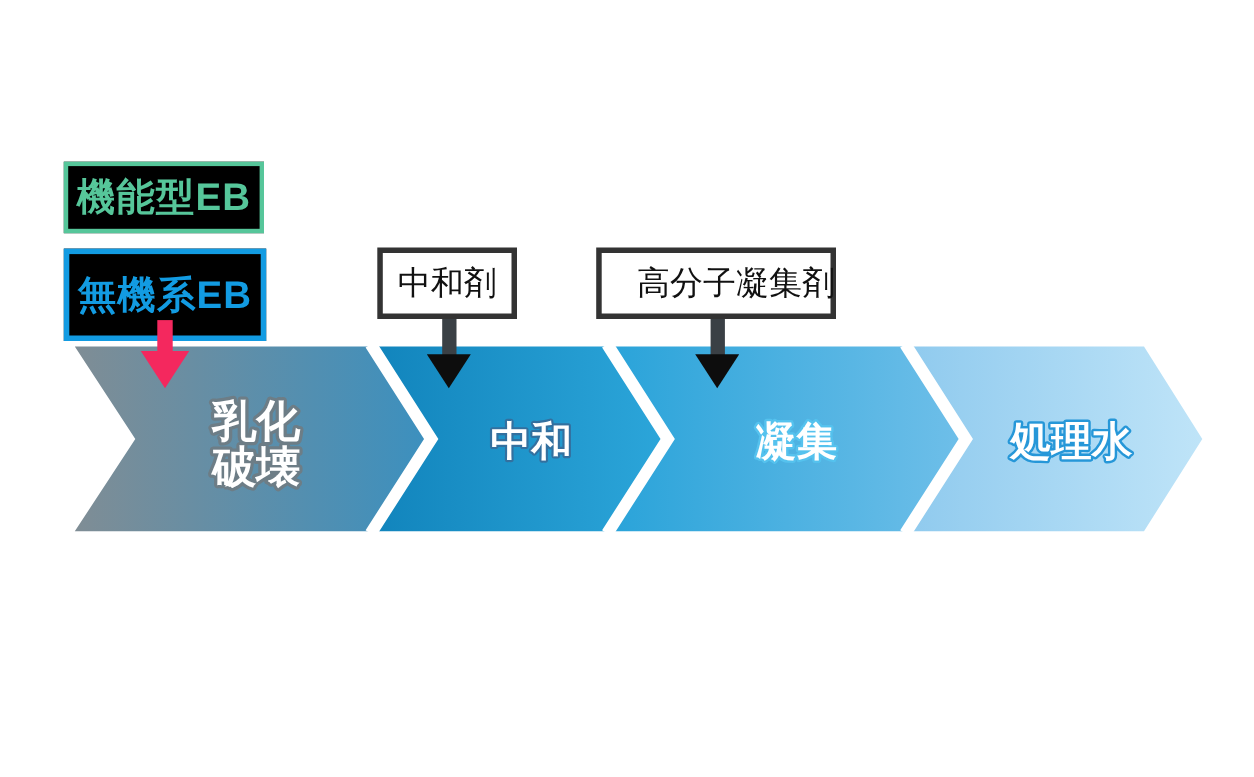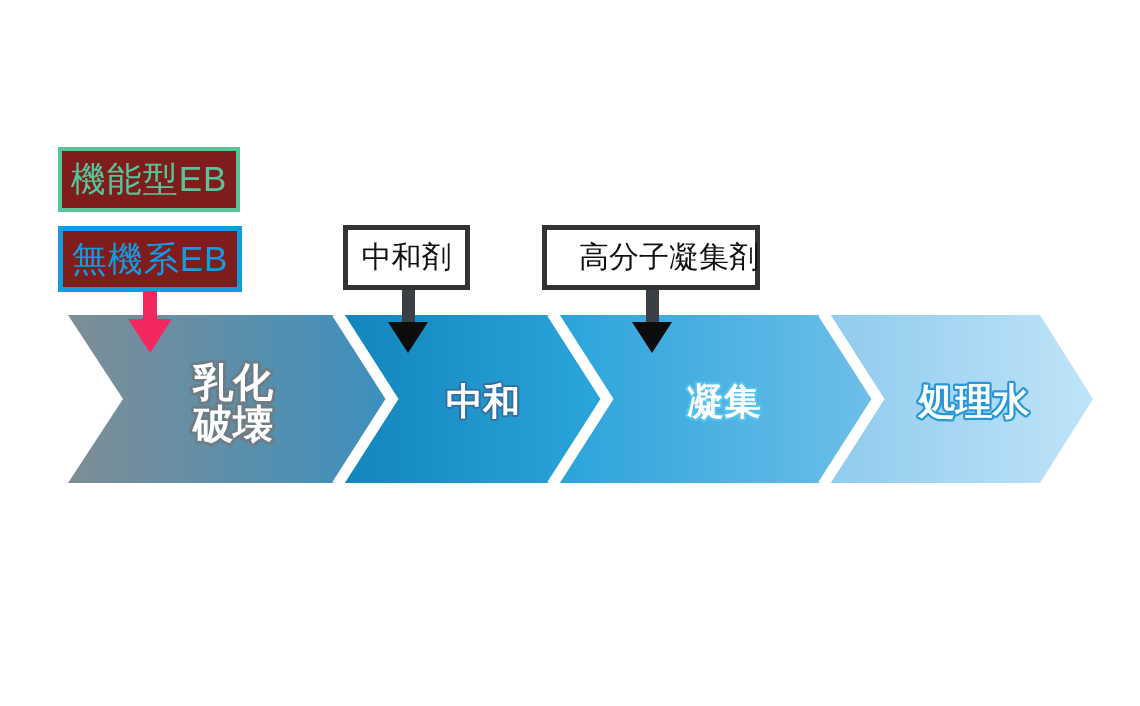--- a/index.html
+++ b/index.html
@@ -8,31 +8,31 @@
     width:1140px;height:706px;
     background:#ffffff;
     overflow:hidden;
     font-family:"Liberation Sans",sans-serif;
   }
   
   .legend-box{
     position:absolute;
     box-sizing:border-box;
     display:flex;align-items:center;justify-content:center;
-    font-weight:normal;
-    background:#7f1d1d;
+    font-weight:bold;
+    background:#000000;
     letter-spacing:1px;
     white-space:nowrap;
   }
   .legend-box.green{
     left:58px;top:147px;width:182px;height:65px;
     border:4px solid #56C69A;color:#56C69A;font-size:35px;
   }
   .legend-box.blue{
-    left:58px;top:226px;width:184px;height:66px;
+    left:58px;top:226px;width:184px;height:84px;
     border:5px solid #129BE2;color:#129BE2;font-size:35px;
   }
   
   .chem-box{
     position:absolute;
     box-sizing:border-box;
     display:flex;align-items:center;justify-content:center;
     border:5px solid #333333;
     background:#ffffff;
     color:#111111;

